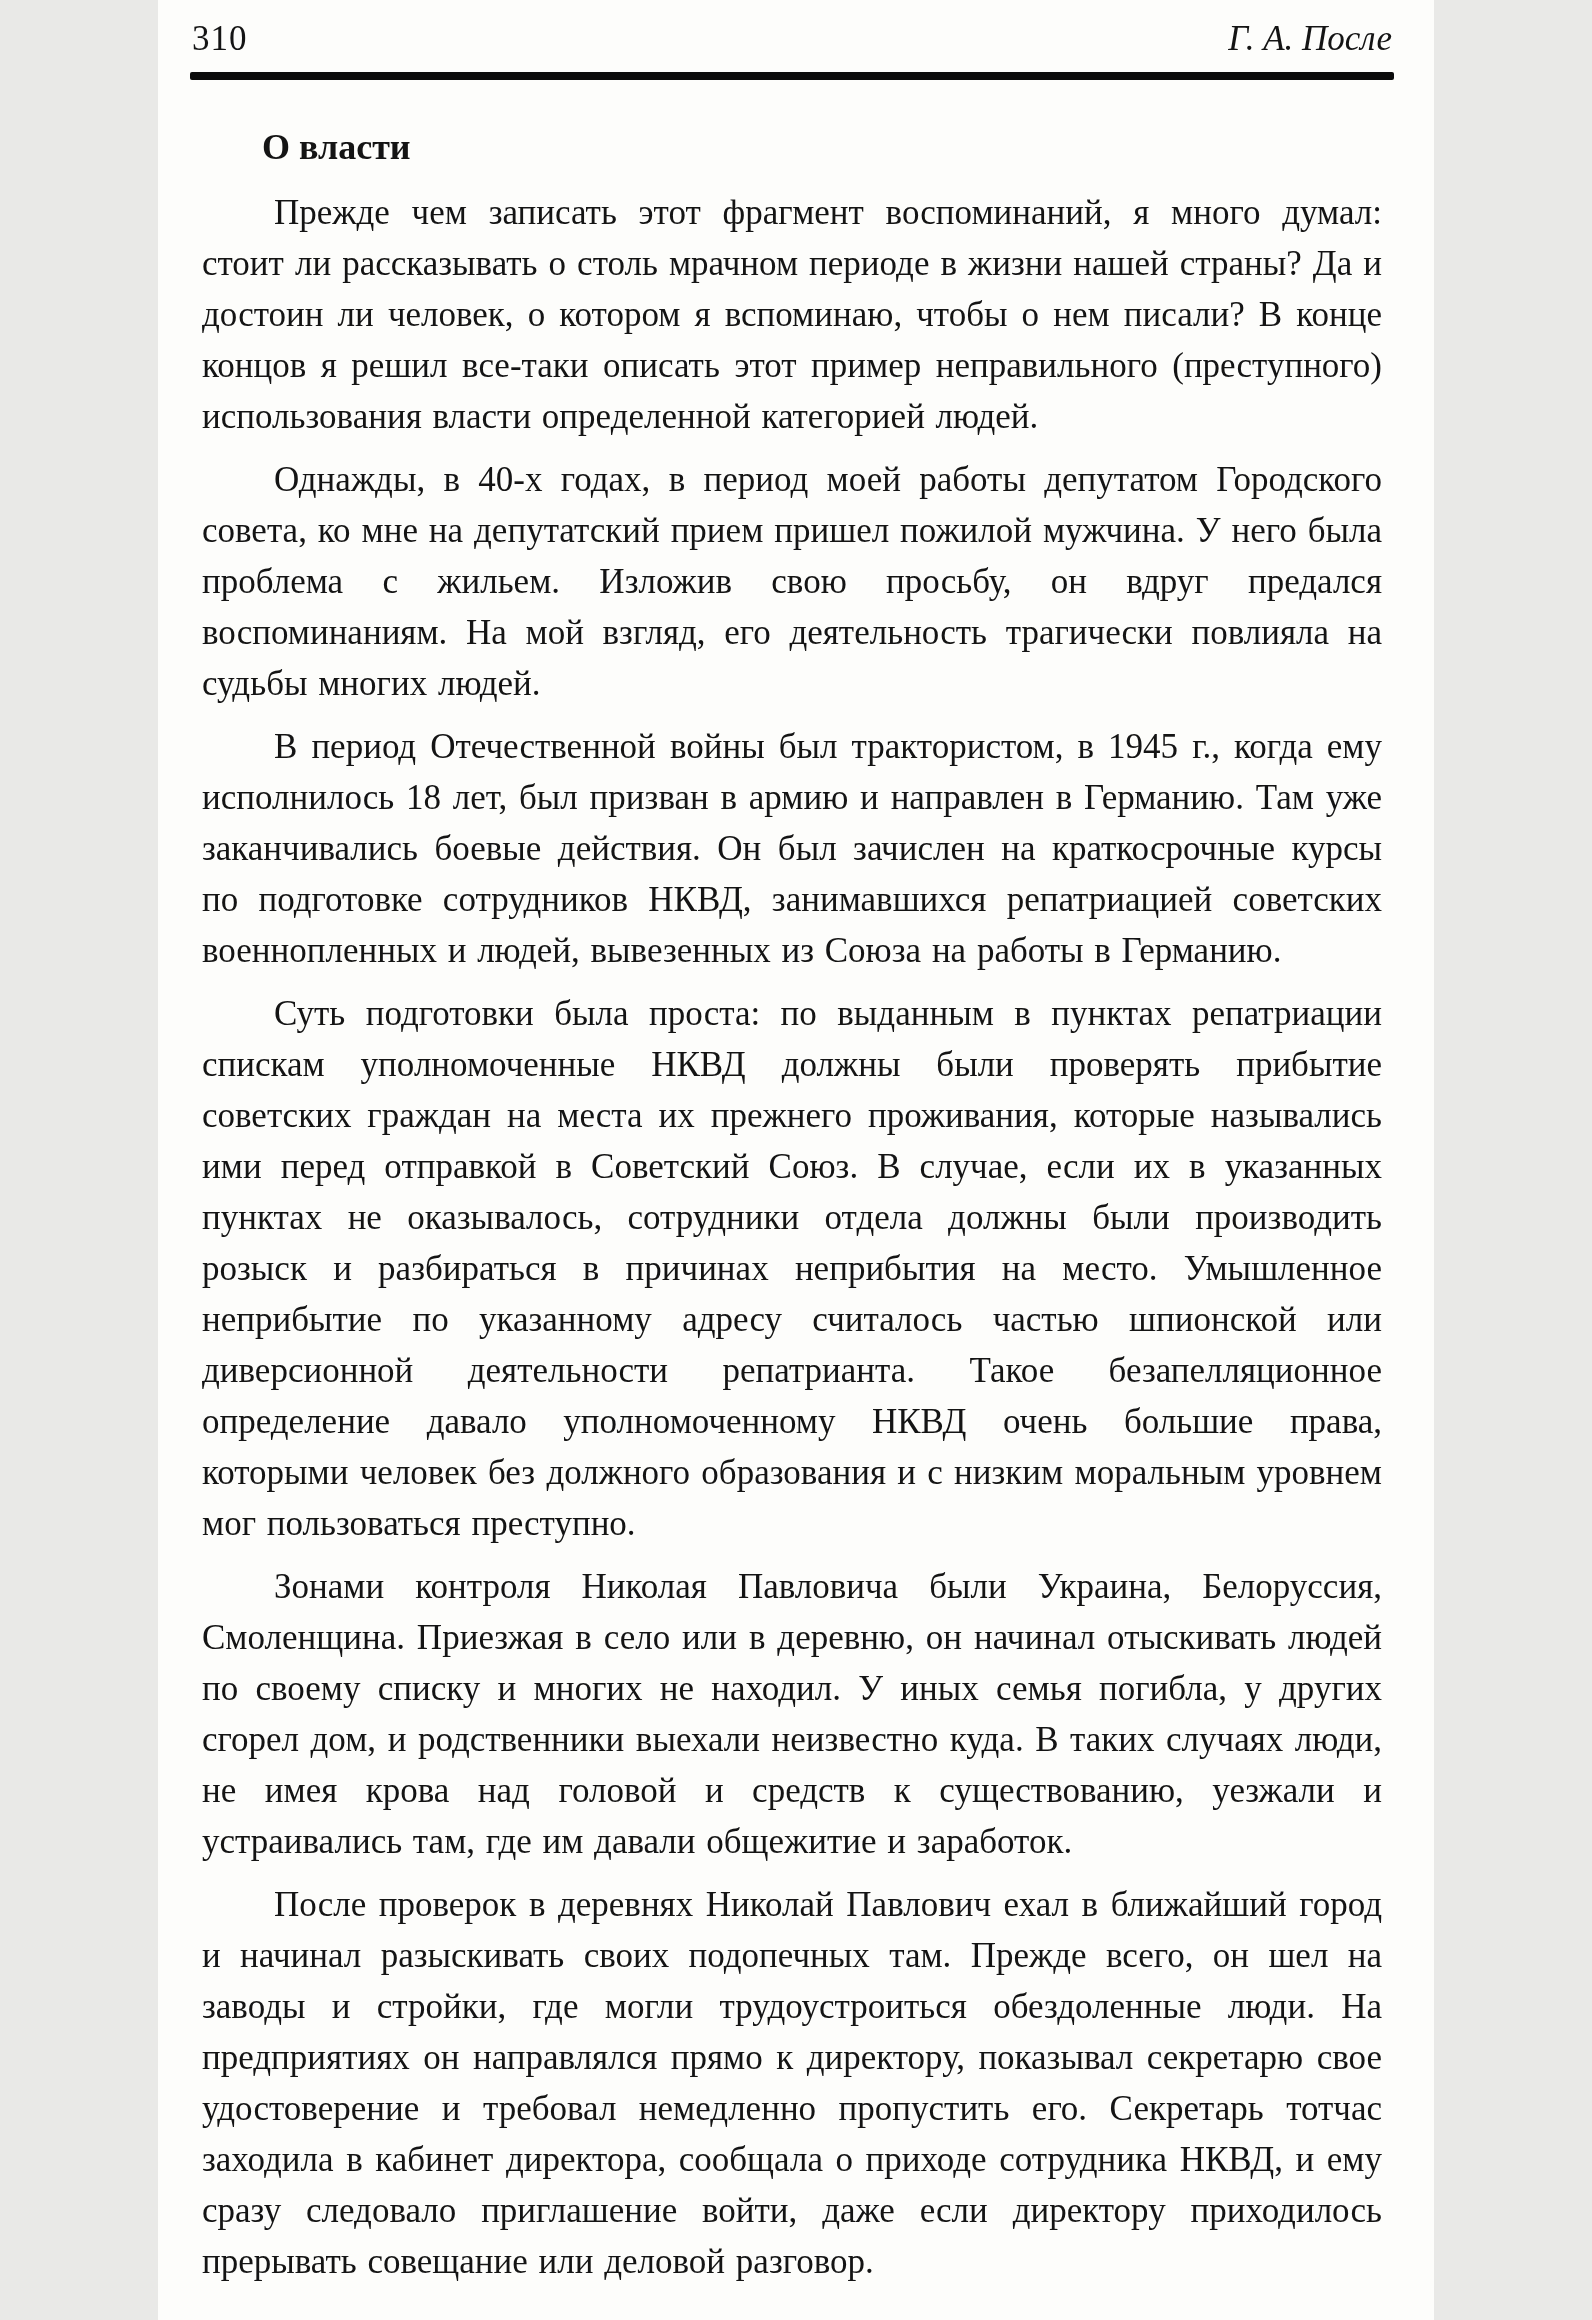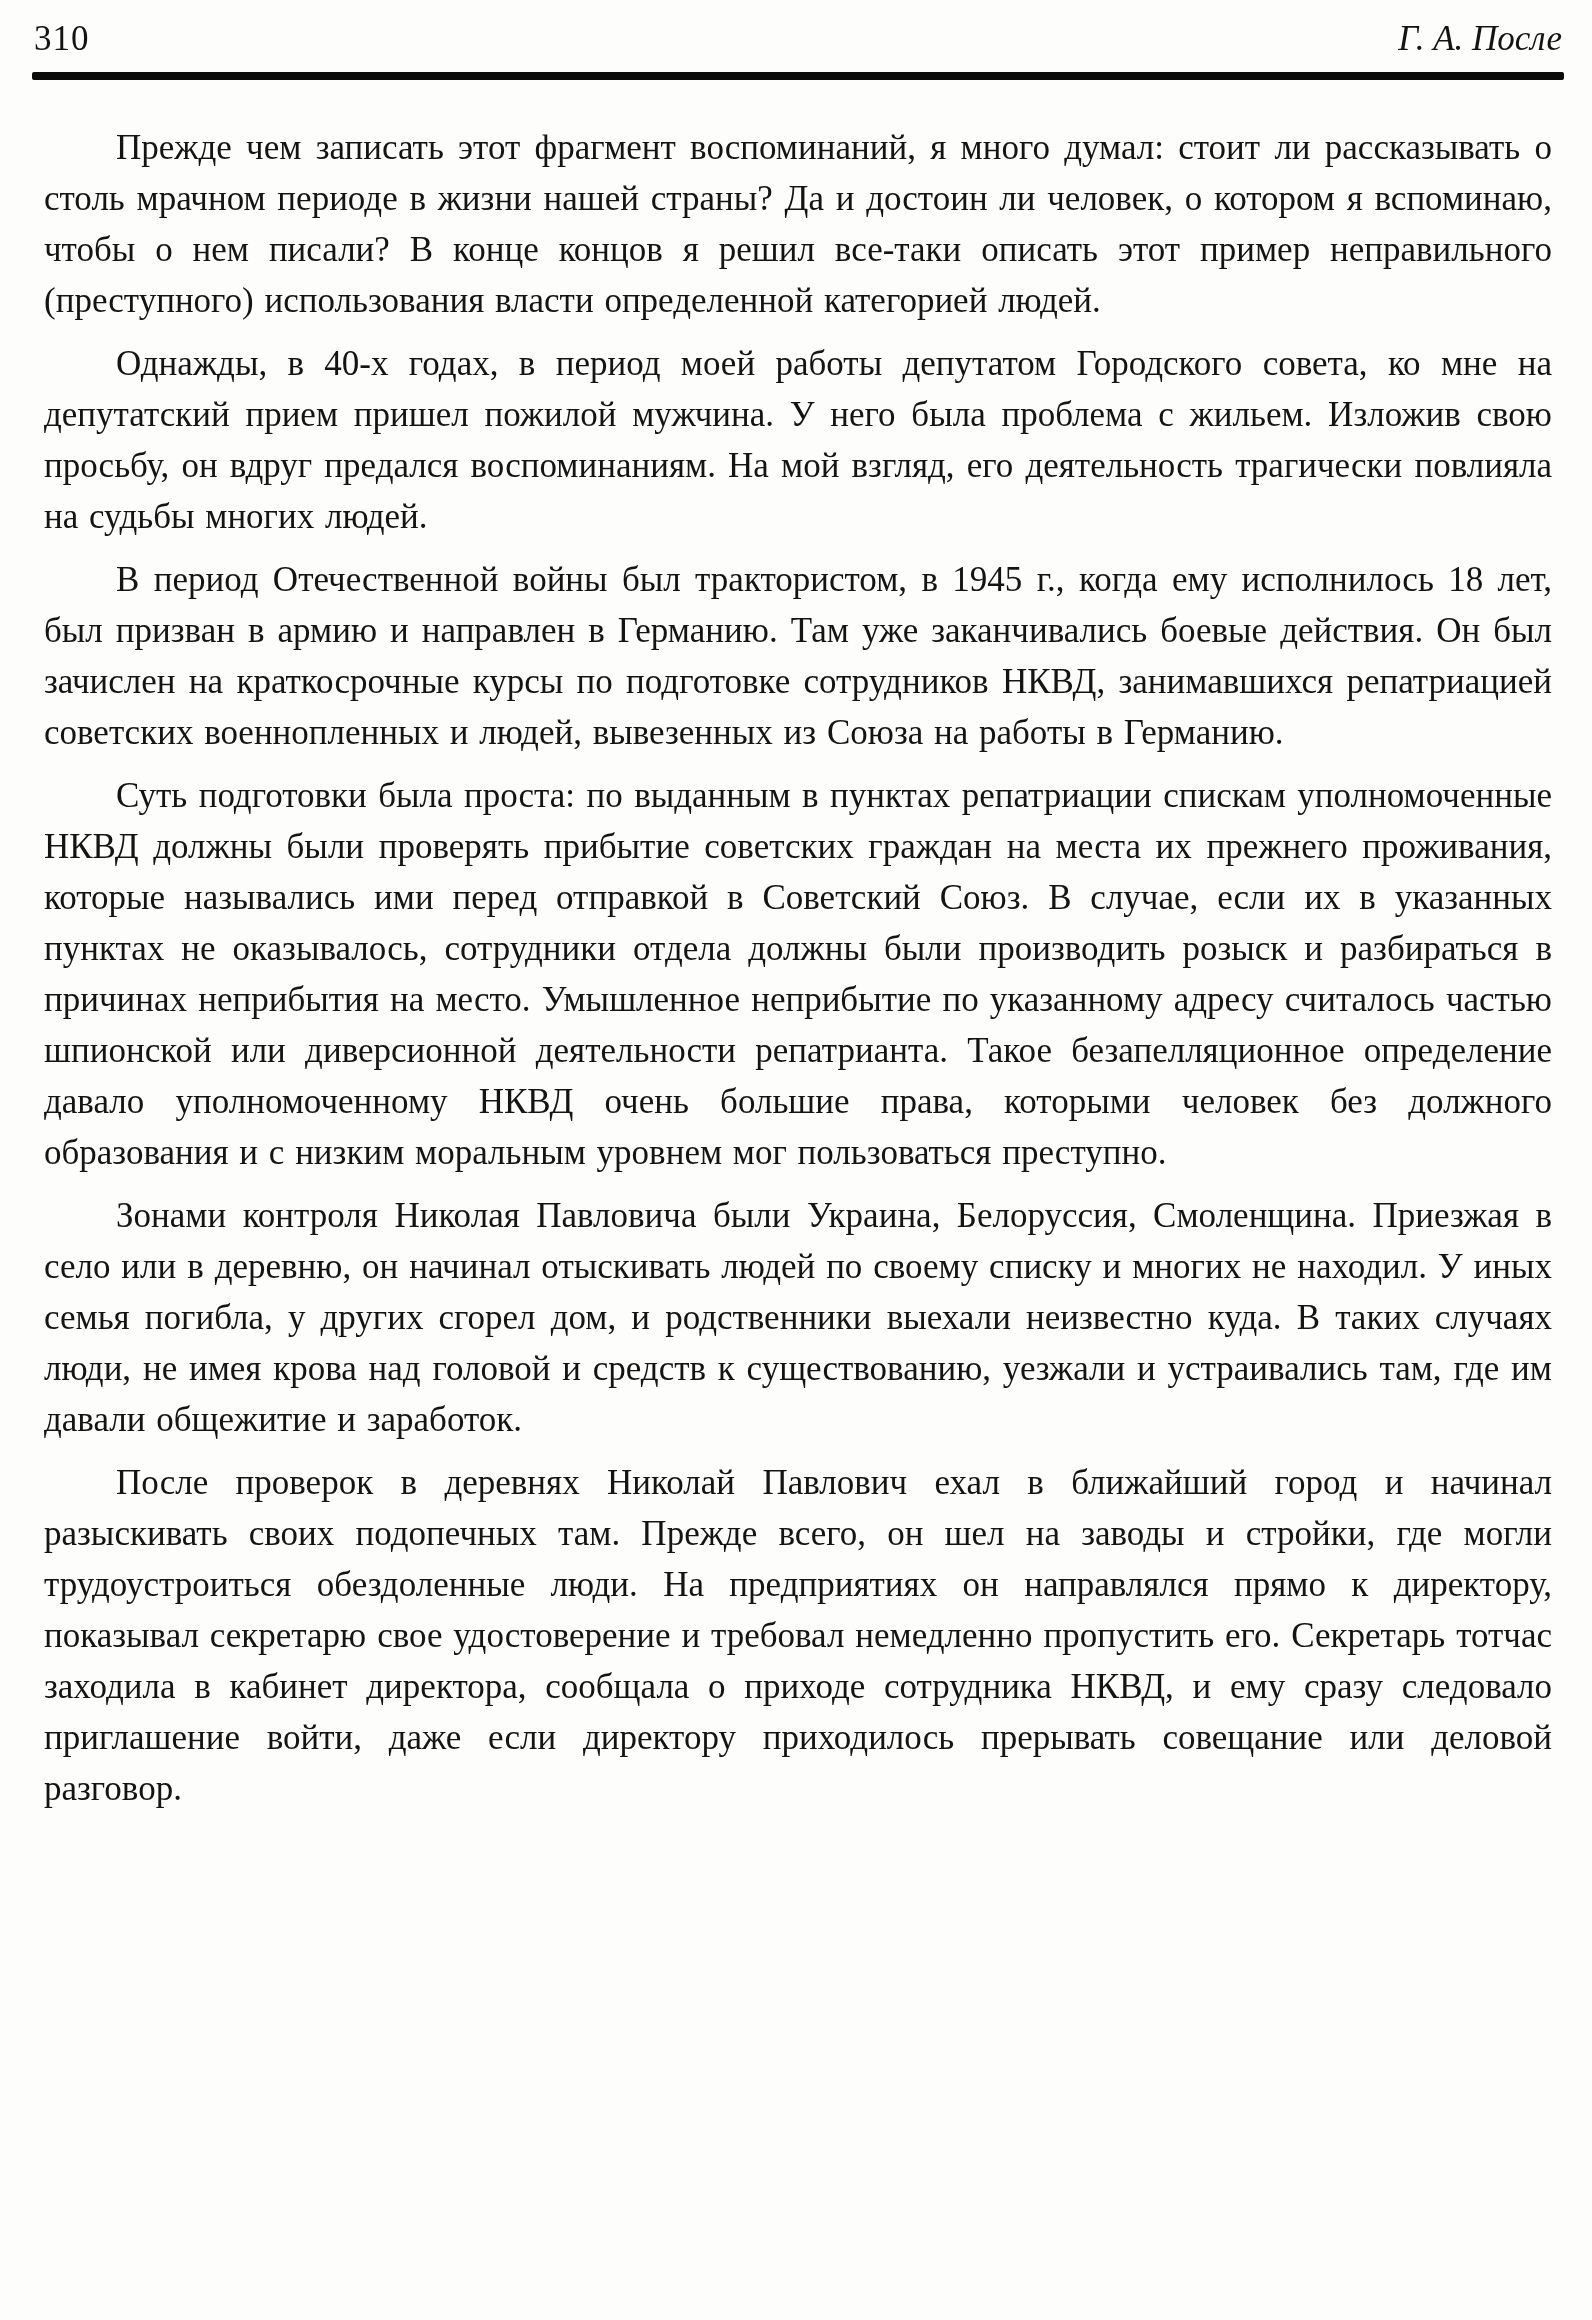--- a/index.html
+++ b/index.html
@@ -2,28 +2,28 @@
 <html lang="ru"><head>
 <meta charset="utf-8">
 <style>
   html, body {
     margin: 0;
     padding: 0;
     background: #e9e9e7;
   }
   .page {
     position: relative;
-    width: 1592px;
+    width: 1276px;
     height: 2320px;
     margin: 0 auto;
     background: #fdfdfb;
     color: #141414;
     font-family: "Liberation Serif", "DejaVu Serif", serif;
     box-sizing: border-box;
-    padding: 18px 28px 30px 32px;
+    padding: 18px 40px 30px 32px;
     overflow: hidden;
   }
   .page-header {
     display: flex;
     justify-content: space-between;
     align-items: baseline;
     font-size: 35px;
     line-height: 1.2;
     padding: 0 2px;
   }
@@ -67,20 +67,21 @@
 
   <header class="page-header">
     <span class="page-number">310</span>
     <span class="running-author">Г. А. После</span>
   </header>
 
   <div class="header-rule"></div>
 
   <main class="page-body">
 
+    <h1 class="section-title">О власти</h1>
 
     <p>Прежде чем записать этот фрагмент воспоминаний, я много думал: стоит ли рассказывать о столь мрачном периоде в жизни нашей страны? Да и достоин ли человек, о котором я вспоминаю, чтобы о нем писали? В конце концов я решил все-таки описать этот пример неправильного (преступного) использования власти определенной категорией людей.</p>
 
     <p>Однажды, в 40-х годах, в период моей работы депутатом Городского совета, ко мне на депутатский прием пришел пожилой мужчина. У него была проблема с жильем. Изложив свою просьбу, он вдруг предался воспоминаниям. На мой взгляд, его деятельность трагически повлияла на судьбы многих людей.</p>
 
 
     <p>В период Отечественной войны был трактористом, в 1945 г., когда ему исполнилось 18 лет, был призван в армию и направлен в Германию. Там уже заканчивались боевые действия. Он был зачислен на краткосрочные курсы по подготовке сотрудников НКВД, занимавшихся репатриацией советских военнопленных и людей, вывезенных из Союза на работы в Германию.</p>
 
     <p>Суть подготовки была проста: по выданным в пунктах репатриации спискам уполномоченные НКВД должны были проверять прибытие советских граждан на места их прежнего проживания, которые назывались ими перед отправкой в Советский Союз. В случае, если их в указанных пунктах не оказывалось, сотрудники отдела должны были производить розыск и разбираться в причинах неприбытия на место. Умышленное неприбытие по указанному адресу считалось частью шпионской или диверсионной деятельности репатрианта. Такое безапелляционное определение давало уполномоченному НКВД очень большие права, которыми человек без должного образования и с низким моральным уровнем мог пользоваться преступно.</p>
 

